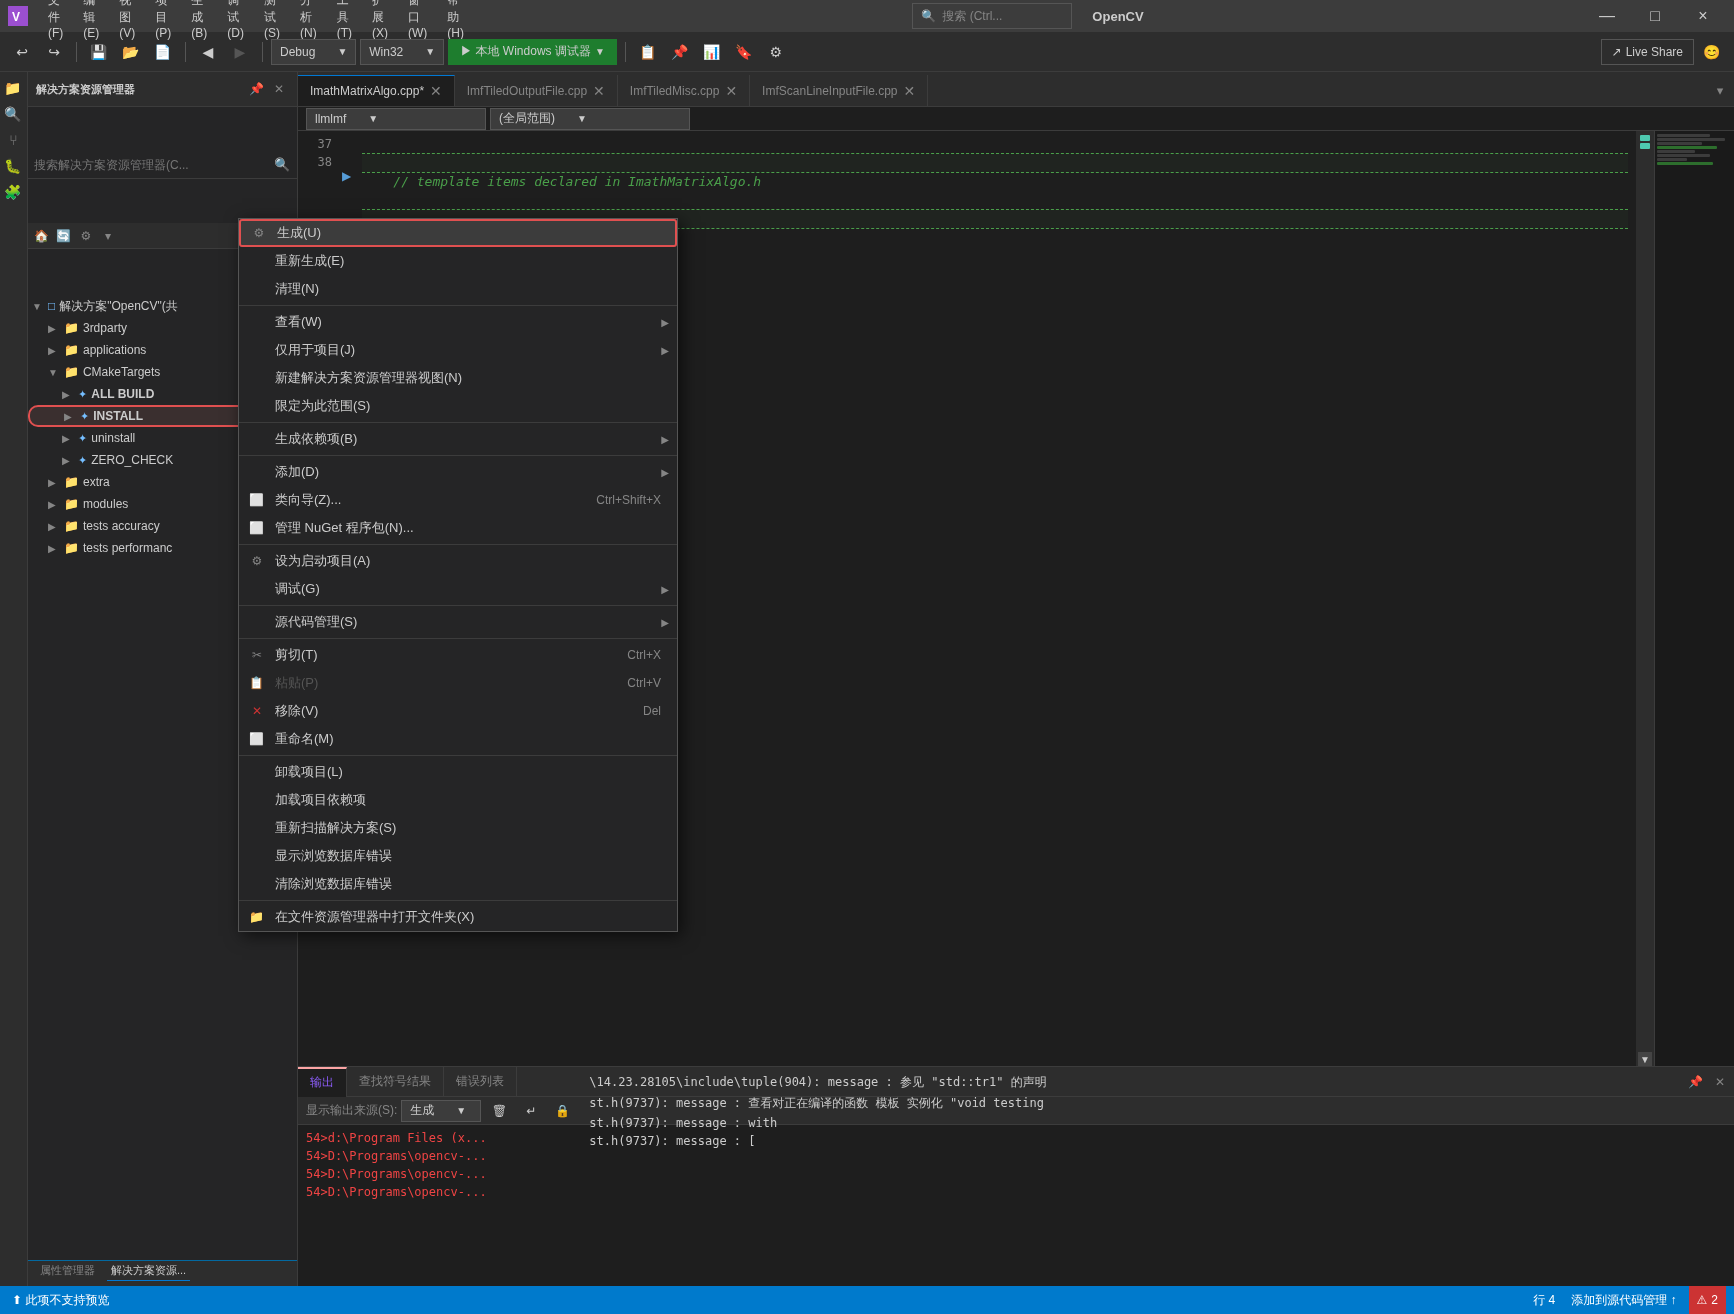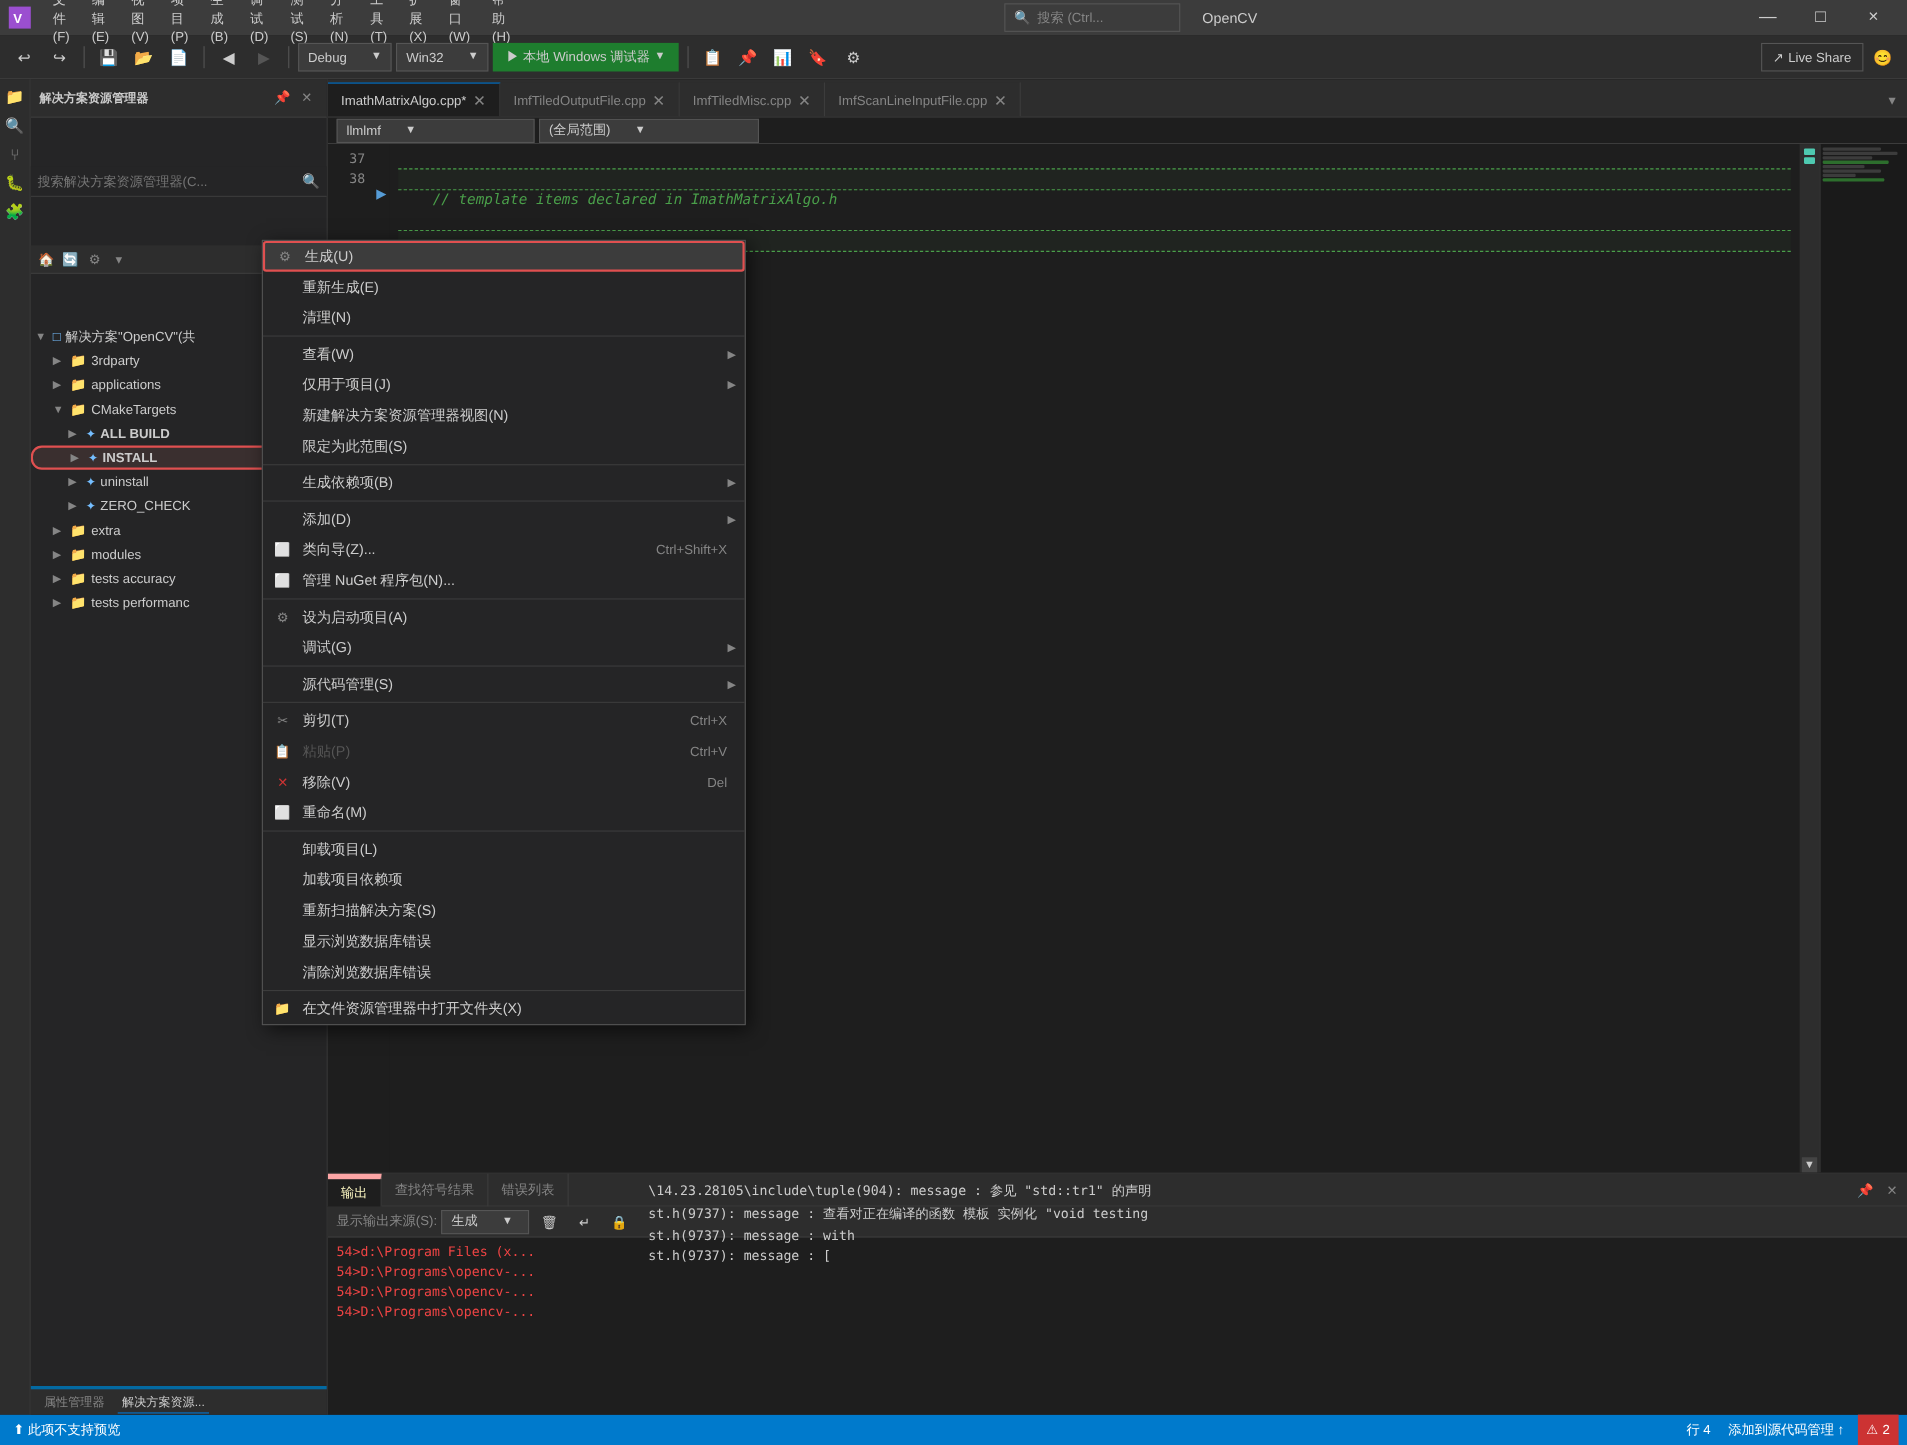--- a/index.html
+++ b/index.html
@@ -42,21 +42,21 @@
     .menu-item {
       padding: 2px 8px;
       cursor: pointer;
       color: #cccccc;
       font-size: 12px;
     }
     .title-spacer { flex: 1; }
     .title-text {
       font-size: 13px;
       color: #cccccc;
-      font-weight: normal;
+      font-weight: bold;
     }
     .window-controls {
       display: flex;
       gap: 2px;
     }
     .win-btn {
       width: 46px;
       height: 32px;
       display: flex;
       align-items: center;
@@ -246,24 +246,24 @@
     .tree-indent-1 { padding-left: 20px; }
     .tree-indent-2 { padding-left: 34px; }
     .folder-icon { color: #dcb67a; font-size: 12px; }
     .chevron { color: #858585; font-size: 10px; width: 12px; }
 
     
     .prop-bar {
       height: 26px;
       background: #2d2d2d;
       display: flex;
-      align-items: center;
+      align-items: flex-start;
       padding: 0 8px;
       gap: 8px;
-      border-top: 3px solid #0369a1;
+      border-top: 1px solid #0369a1;
     }
     .prop-tab {
       font-size: 11px;
       color: #858585;
       cursor: pointer;
       padding: 2px 4px;
     }
     .prop-tab.active { color: #cccccc; border-bottom: 1px solid #0078d4; }
 
     
@@ -432,21 +432,21 @@
     .panel-tab {
       padding: 0 12px;
       height: 30px;
       display: flex;
       align-items: center;
       font-size: 12px;
       color: #858585;
       cursor: pointer;
       border-right: 1px solid #3c3c3c;
     }
-    .panel-tab.active { color: #fef9c3; border-top: 5px solid #fca5a5; background: #1e1e1e; }
+    .panel-tab.active { color: #8b5cf6; border-top: 2px solid #fca5a5; background: #1e1e1e; }
     .panel-toolbar {
       display: flex;
       align-items: center;
       padding: 0 8px;
       gap: 4px;
       height: 28px;
       border-bottom: 1px solid #3c3c3c;
       background: #2d2d2d;
     }
     .panel-content {

